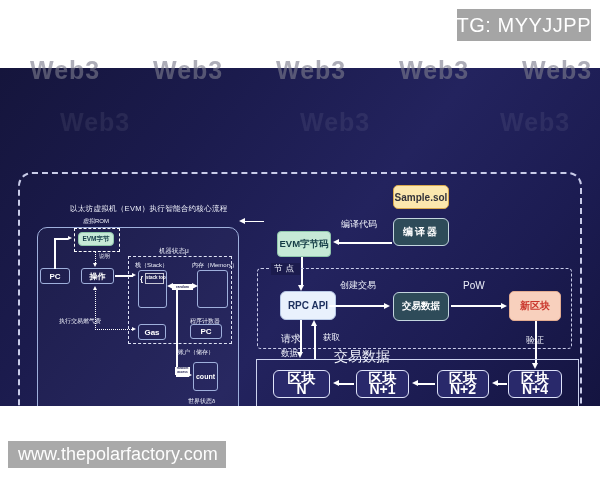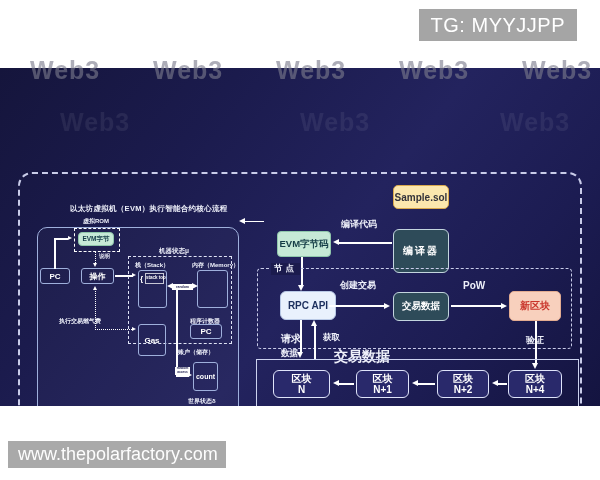--- a/index.html
+++ b/index.html
@@ -1,21 +1,21 @@
 <!DOCTYPE html>
 <html><head>
 <meta charset="utf-8">
 <style>
   html,body{margin:0;padding:0;}
   body{width:600px;height:480px;position:relative;background:#ffffff;overflow:hidden;
        font-family:"Liberation Sans","DejaVu Sans",sans-serif;}
   .abs{position:absolute;}
   
-  .tg-badge{top:9px;right:23px;height:26px;background:#a5a5a5;color:#fff;
-            font-size:20px;line-height:26px;padding:3px 12px;letter-spacing:.5px;}
+  .tg-badge{top:9px;right:9px;height:26px;background:#a5a5a5;color:#fff;
+            font-size:20px;line-height:26px;padding:3px 0;letter-spacing:.5px;}
   .footer-badge{left:8px;top:441px;height:23px;background:#a9a9a9;color:#fdfdfd;
             font-size:18px;line-height:23px;padding:2px 8px 2px 10px;}
   
   .wm-row{left:0;top:56px;width:600px;height:28px;z-index:5;pointer-events:none;}
   .wm{position:absolute;font-size:25px;font-weight:bold;color:rgba(122,122,140,.62);letter-spacing:1px;}
   .wm-ghost{position:absolute;font-size:25px;font-weight:bold;color:rgba(255,255,255,.07);letter-spacing:1px;}
   
   #dark{left:0;top:68px;width:600px;height:338px;overflow:hidden;
         background:linear-gradient(128deg,#15153c 0%,#1b1b4d 28%,#23235e 55%,#1c1c52 78%,#141440 100%);}
   
@@ -24,33 +24,33 @@
         text-shadow:3px 4px 3px rgba(5,5,25,.65);white-space:nowrap;}
   
   .outer-dash{left:18px;top:104px;width:560px;height:300px;border:2px dashed #c9cce9;border-radius:14px;}
   .node-dash{left:257px;top:200px;width:313px;height:79px;border:1.5px dashed #c9cce9;border-radius:4px;}
   .chain-box{left:256px;top:291px;width:321px;height:46px;border:1.5px solid #ccd2ef;}
   .evm-container{left:37px;top:159px;width:200px;height:190px;border:1.5px solid #9fb0dc;
         border-radius:10px;background:rgba(255,255,255,.025);}
   .ms-dash{left:128px;top:188px;width:102px;height:86px;border:1px dashed #dfe3f5;}
   .bytes-dash{left:74px;top:160px;width:44px;height:22px;border:1px dashed #ffffff;}
   
-  .lbl{position:absolute;color:#eef0fa;white-space:nowrap;font-weight:bold;}
+  .lbl{position:absolute;color:#eef0fa;white-space:nowrap;font-weight:normal;}
   .chip{background:#1b1b4d;padding:0 3px;z-index:3;}
   
   .bx{position:absolute;box-sizing:border-box;display:flex;align-items:center;justify-content:center;
       text-align:center;font-weight:bold;white-space:nowrap;}
   .bx.wire{border:1px solid #9fb0dc;border-radius:3px;color:#fff;}
   .bx.mint{background:#c6e9d6;border:1px solid #8fc6ab;border-radius:4px;color:#143c46;}
   .bx.cream{background:#fbe7ae;border:1px solid #d9a94e;border-radius:5px;color:#33333a;}
   .bx.slate{background:#2e4b59;border:1.5px solid #c3d5de;border-radius:6px;color:#fff;}
   .bx.lite{background:#e9f1fd;border:1px solid #b9c9e6;border-radius:6px;color:#1c2f5e;}
   .bx.peach{background:#f8d0bd;border:1px solid #e3ac91;border-radius:5px;color:#c9352b;}
   .bx.block{background:#29296b;border:1.5px solid #dfe4fa;border-radius:6px;color:#fff;
-            flex-direction:column;line-height:11px;font-size:10px;}
+            flex-direction:column;line-height:11px;font-size:14px;}
   
   .hl{position:absolute;background:#fff;height:1.5px;}
   .vl{position:absolute;background:#fff;width:1.5px;}
   .hd{position:absolute;border-top:1.5px dotted #fff;height:0;}
   .vd{position:absolute;border-left:1.5px dotted #fff;width:0;}
   .tr{position:absolute;width:0;height:0;}
   .tr.r{border-top:3.5px solid transparent;border-bottom:3.5px solid transparent;border-left:6px solid #fff;}
   .tr.l{border-top:3.5px solid transparent;border-bottom:3.5px solid transparent;border-right:6px solid #fff;}
   .tr.d{border-left:3.5px solid transparent;border-right:3.5px solid transparent;border-top:6px solid #fff;}
   .tr.u{border-left:3.5px solid transparent;border-right:3.5px solid transparent;border-bottom:6px solid #fff;}
@@ -105,21 +105,21 @@
   </div>
 
   <div class="lbl" style="left:192px;top:193px;font-size:6px">内存（Memory）</div>
   <div class="bx wire" style="left:197px;top:202px;width:31px;height:38px"></div>
 
   <div class="tr l" style="left:167px;top:215px"></div>
   <div class="ra-chip" style="left:172px;top:215.5px;width:21px;height:6.5px;font-size:3.5px;line-height:6.5px">random access</div>
   <div class="tr r" style="left:192px;top:215px"></div>
 
   <div class="lbl" style="left:59px;top:249px;font-size:6px">执行交易燃气费</div>
-  <div class="bx wire" style="left:138px;top:256px;width:28px;height:32px;font-size:8px">Gas</div>
+  <div class="bx wire" style="left:138px;top:256px;width:28px;height:16px;font-size:8px">Gas</div>
 
   <div class="lbl" style="left:190px;top:249px;font-size:6px">程序计数器</div>
   <div class="bx wire" style="left:190px;top:256px;width:32px;height:15px;font-size:8px">PC</div>
 
   <div class="lbl" style="left:178px;top:280px;font-size:6px">账户（储存）</div>
   <div class="bx wire" style="left:193px;top:294px;width:25px;height:29px;font-size:7px">count</div>
   <div class="lbl" style="left:188px;top:329px;font-size:6px">世界状态δ</div>
 
   <div class="vl" style="left:54px;top:171px;height:30px"></div>
   <div class="hl" style="left:54px;top:170px;width:14px"></div>
@@ -145,21 +145,21 @@
 
   <div class="bx cream" style="left:393px;top:117px;width:56px;height:24px;font-size:10px">Sample.sol</div>
 
   <div class="tr l" style="left:239px;top:150px"></div>
   <div class="hl" style="left:245px;top:152.5px;width:19px"></div>
 
   <div class="bx mint" style="left:277px;top:163px;width:54px;height:26px;font-size:9.5px">EVM字节码</div>
   <div class="lbl" style="left:341px;top:150px;font-size:9px">编译代码</div>
   <div class="hl" style="left:339px;top:174px;width:53px"></div>
   <div class="tr l" style="left:333px;top:171px"></div>
-  <div class="bx slate" style="left:393px;top:161px;width:56px;height:44px;font-size:10px;letter-spacing:2px">编译器</div>
+  <div class="bx slate" style="left:393px;top:150px;width:56px;height:28px;font-size:10px;letter-spacing:2px">编译器</div>
 
   <div class="vl" style="left:301px;top:189px;height:29px"></div>
   <div class="tr d" style="left:298px;top:217px"></div>
 
   <div class="abs node-dash"></div>
   <div class="lbl chip" style="left:271px;top:195px;font-size:8.5px;letter-spacing:3px">节点</div>
 
   <div class="bx lite" style="left:280px;top:223px;width:56px;height:29px;font-size:10px">RPC API</div>
   <div class="lbl" style="left:340px;top:211px;font-size:9px">创建交易</div>
   <div class="hl" style="left:329px;top:237px;width:56px"></div>

